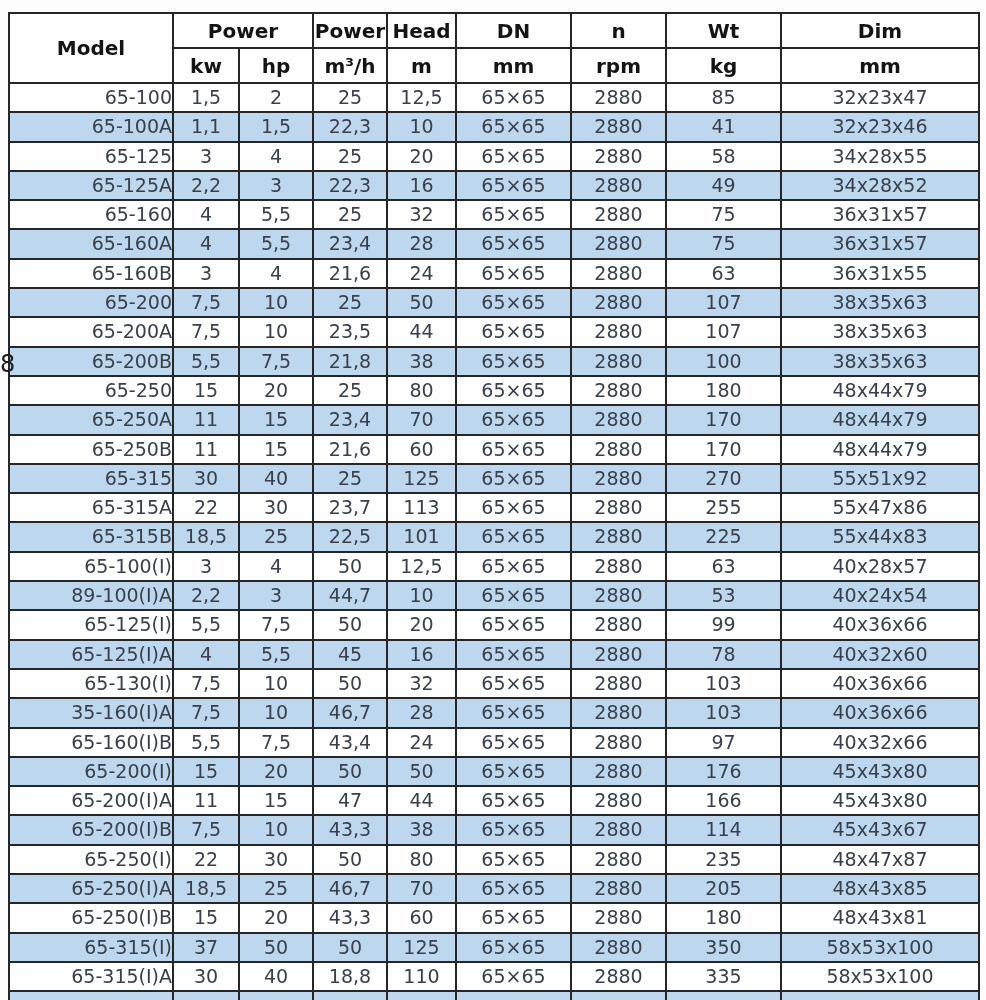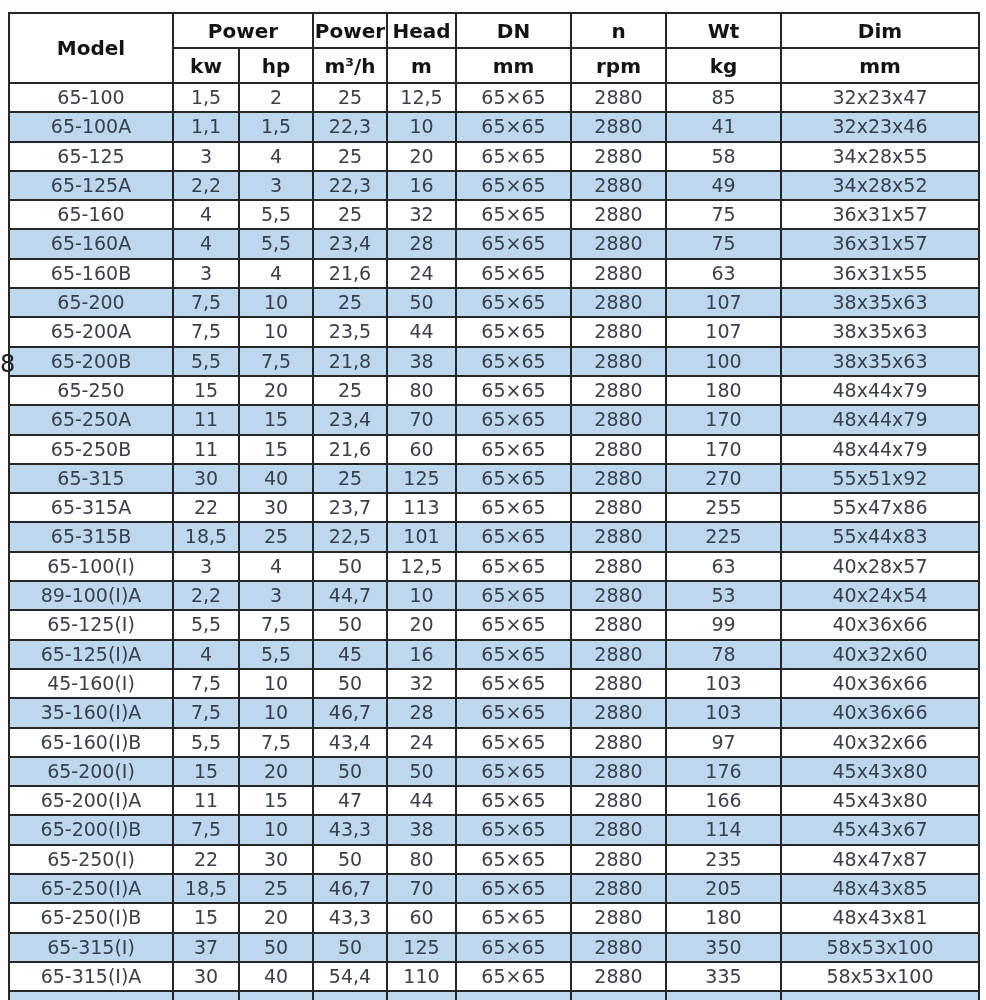--- a/index.html
+++ b/index.html
@@ -47,21 +47,21 @@
     background: #fefefe;
   }
   .spec tbody td {
     font-size: 19px;
     color: #39404b;
     text-align: center;
     height: 27.3px;
     line-height: 27.3px;
   }
   .spec tbody td.model {
-    text-align: center;
+    text-align: right;
   }
   .spec tbody tr.alt td {
     background: var(--row-blue, #bdd7ee);
   }
 </style>
 </head>
 <body>
 
 <span class="stray-num">8</span>
 
@@ -314,21 +314,21 @@
         <td>4</td>
         <td>5,5</td>
         <td>45</td>
         <td>16</td>
         <td>65×65</td>
         <td>2880</td>
         <td>78</td>
         <td>40x32x60</td>
       </tr>
       <tr>
-        <td class="model">45-160(I)</td>
+        <td class="model">65-130(I)</td>
         <td>7,5</td>
         <td>10</td>
         <td>50</td>
         <td>32</td>
         <td>65×65</td>
         <td>2880</td>
         <td>103</td>
         <td>40x36x66</td>
       </tr>
       <tr class="alt">
@@ -427,21 +427,21 @@
         <td>125</td>
         <td>65×65</td>
         <td>2880</td>
         <td>350</td>
         <td>58x53x100</td>
       </tr>
       <tr>
         <td class="model">65-315(I)A</td>
         <td>30</td>
         <td>40</td>
-        <td>54,4</td>
+        <td>18,8</td>
         <td>110</td>
         <td>65×65</td>
         <td>2880</td>
         <td>335</td>
         <td>58x53x100</td>
       </tr>
       <tr class="alt">
         <td class="model"></td>
         <td></td>
         <td></td>

